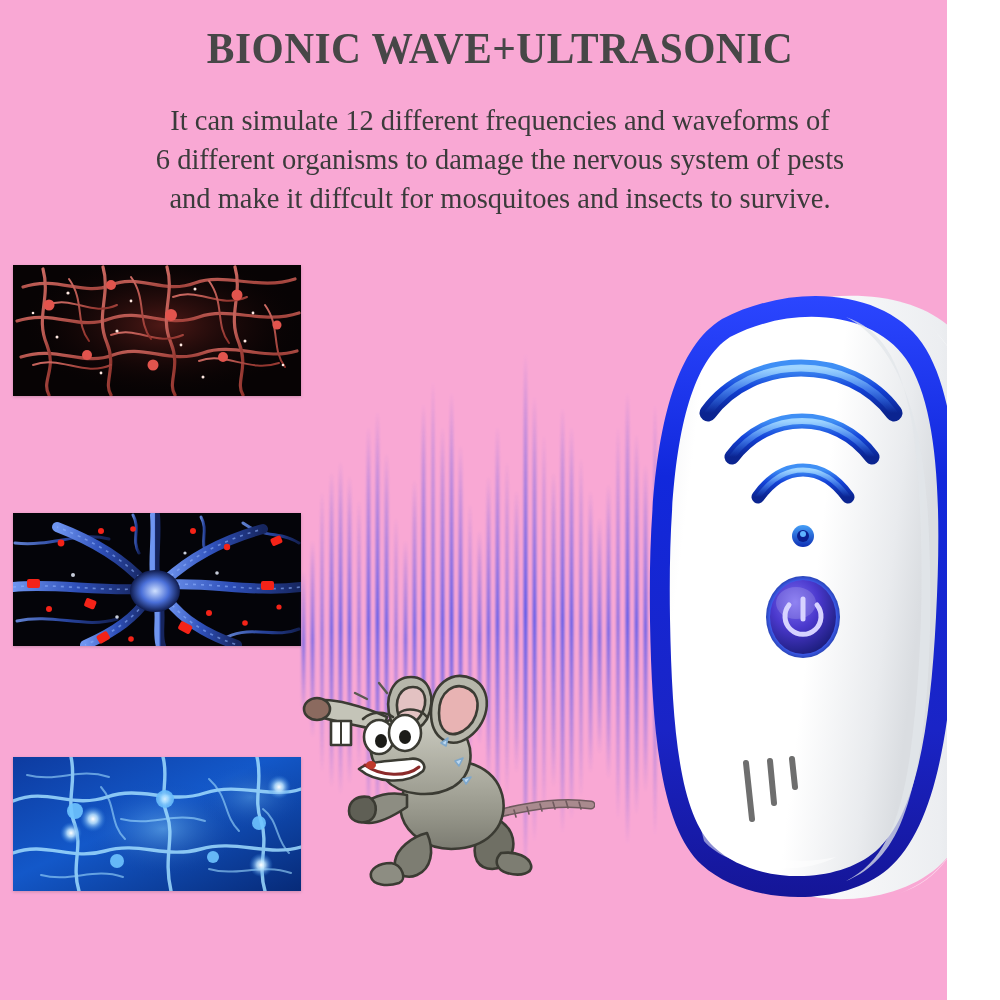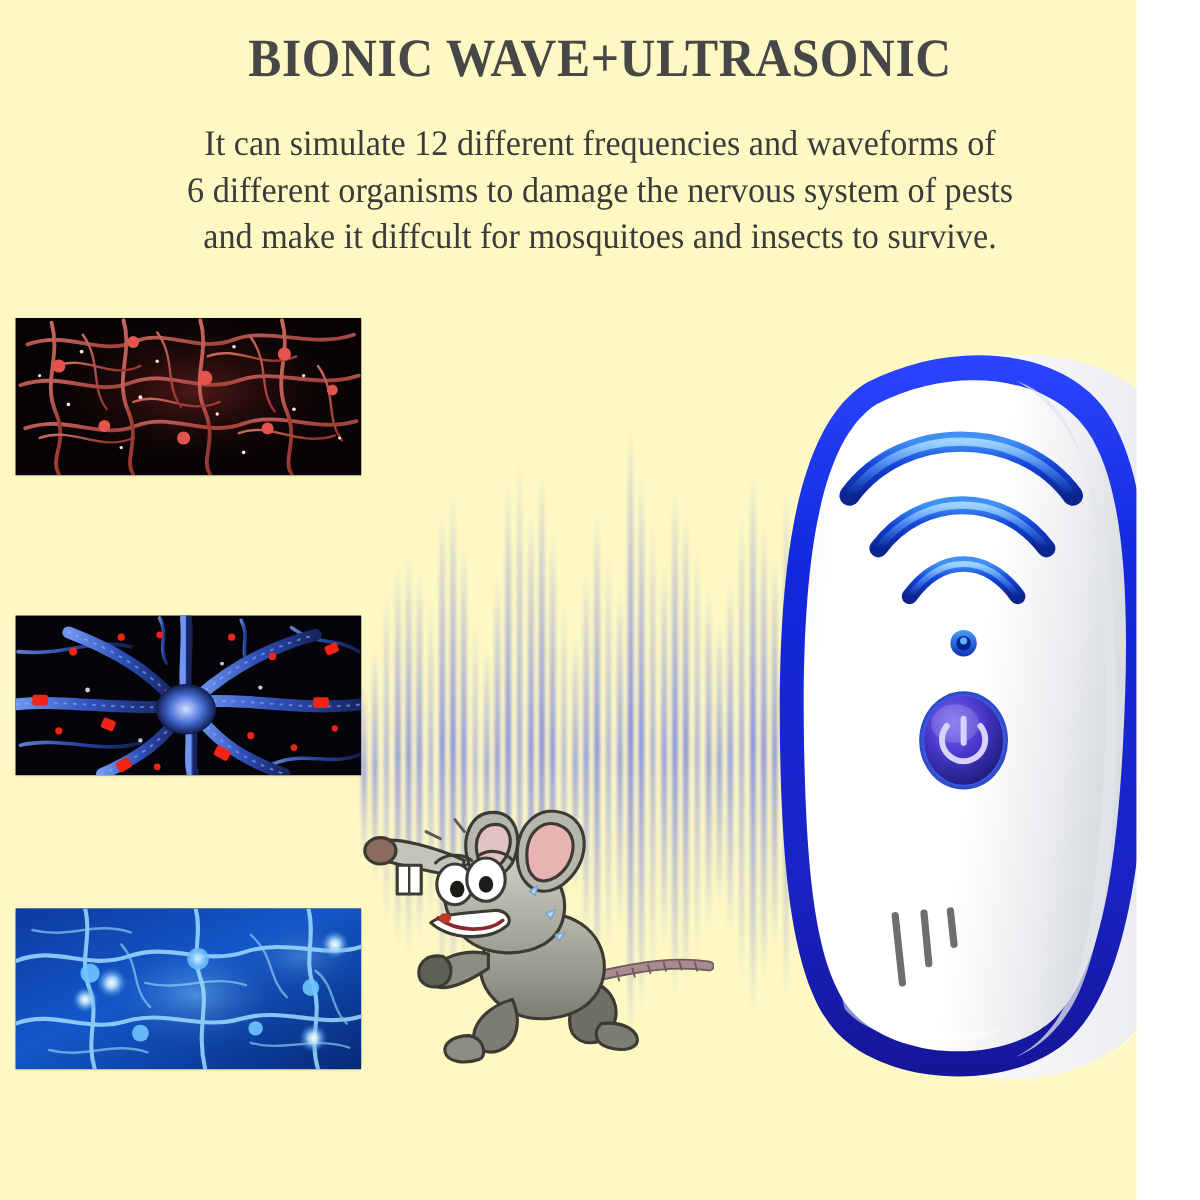--- a/index.html
+++ b/index.html
@@ -1,17 +1,17 @@
 <!DOCTYPE html>
 <html><head>
 <meta charset="utf-8">
 <style>
   html,body{margin:0;padding:0;background:#fff;}
   body{width:1000px;height:1000px;overflow:hidden;font-family:"Liberation Serif",serif;}
-  #stage{position:relative;width:947px;height:1000px;background:#fef9c3;overflow:hidden;}
+  #stage{position:relative;width:947px;height:1000px;background:#f9a8d4;overflow:hidden;}
 
   
   #headline{
     position:absolute;left:0;top:22px;width:1000px;text-align:center;
     font-family:"Liberation Serif",serif;
     font-size:45px;font-weight:700;letter-spacing:.5px;
     color:#474747;transform:scaleX(.92);transform-origin:center top;
     white-space:nowrap;
   }
   #subcopy{

